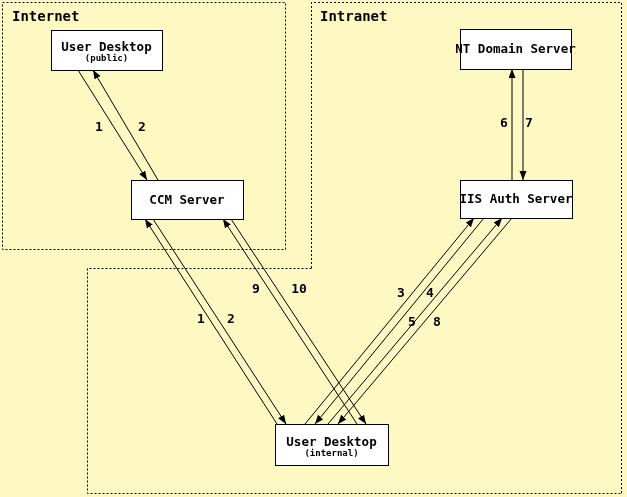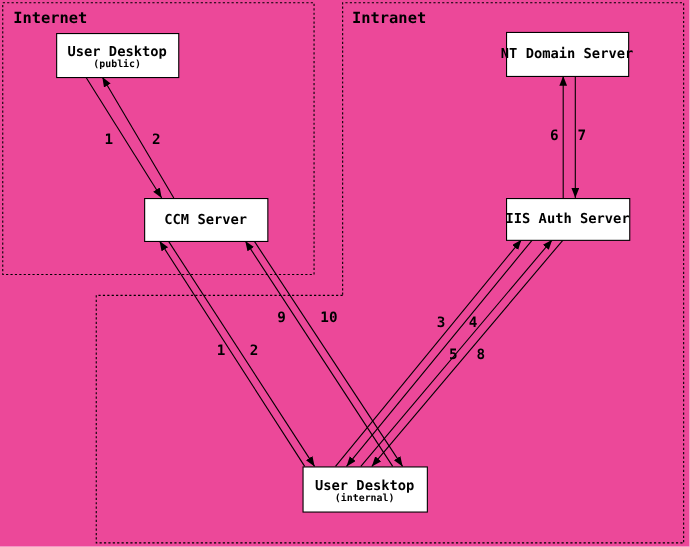--- a/index.html
+++ b/index.html
@@ -4,21 +4,21 @@
 <style>
   html, body {
     margin: 0;
     padding: 0;
     background: #ffffff;
   }
   #stage {
     position: relative;
     width: 627px;
     height: 497px;
-    background: #ec4899;
+    background: #fef9c3;
     overflow: hidden;
   }
   svg text {
     font-family: "DejaVu Sans Mono", "Liberation Mono", monospace;
   }
 </style>
 </head>
 <body>
 
 <div id="stage">

